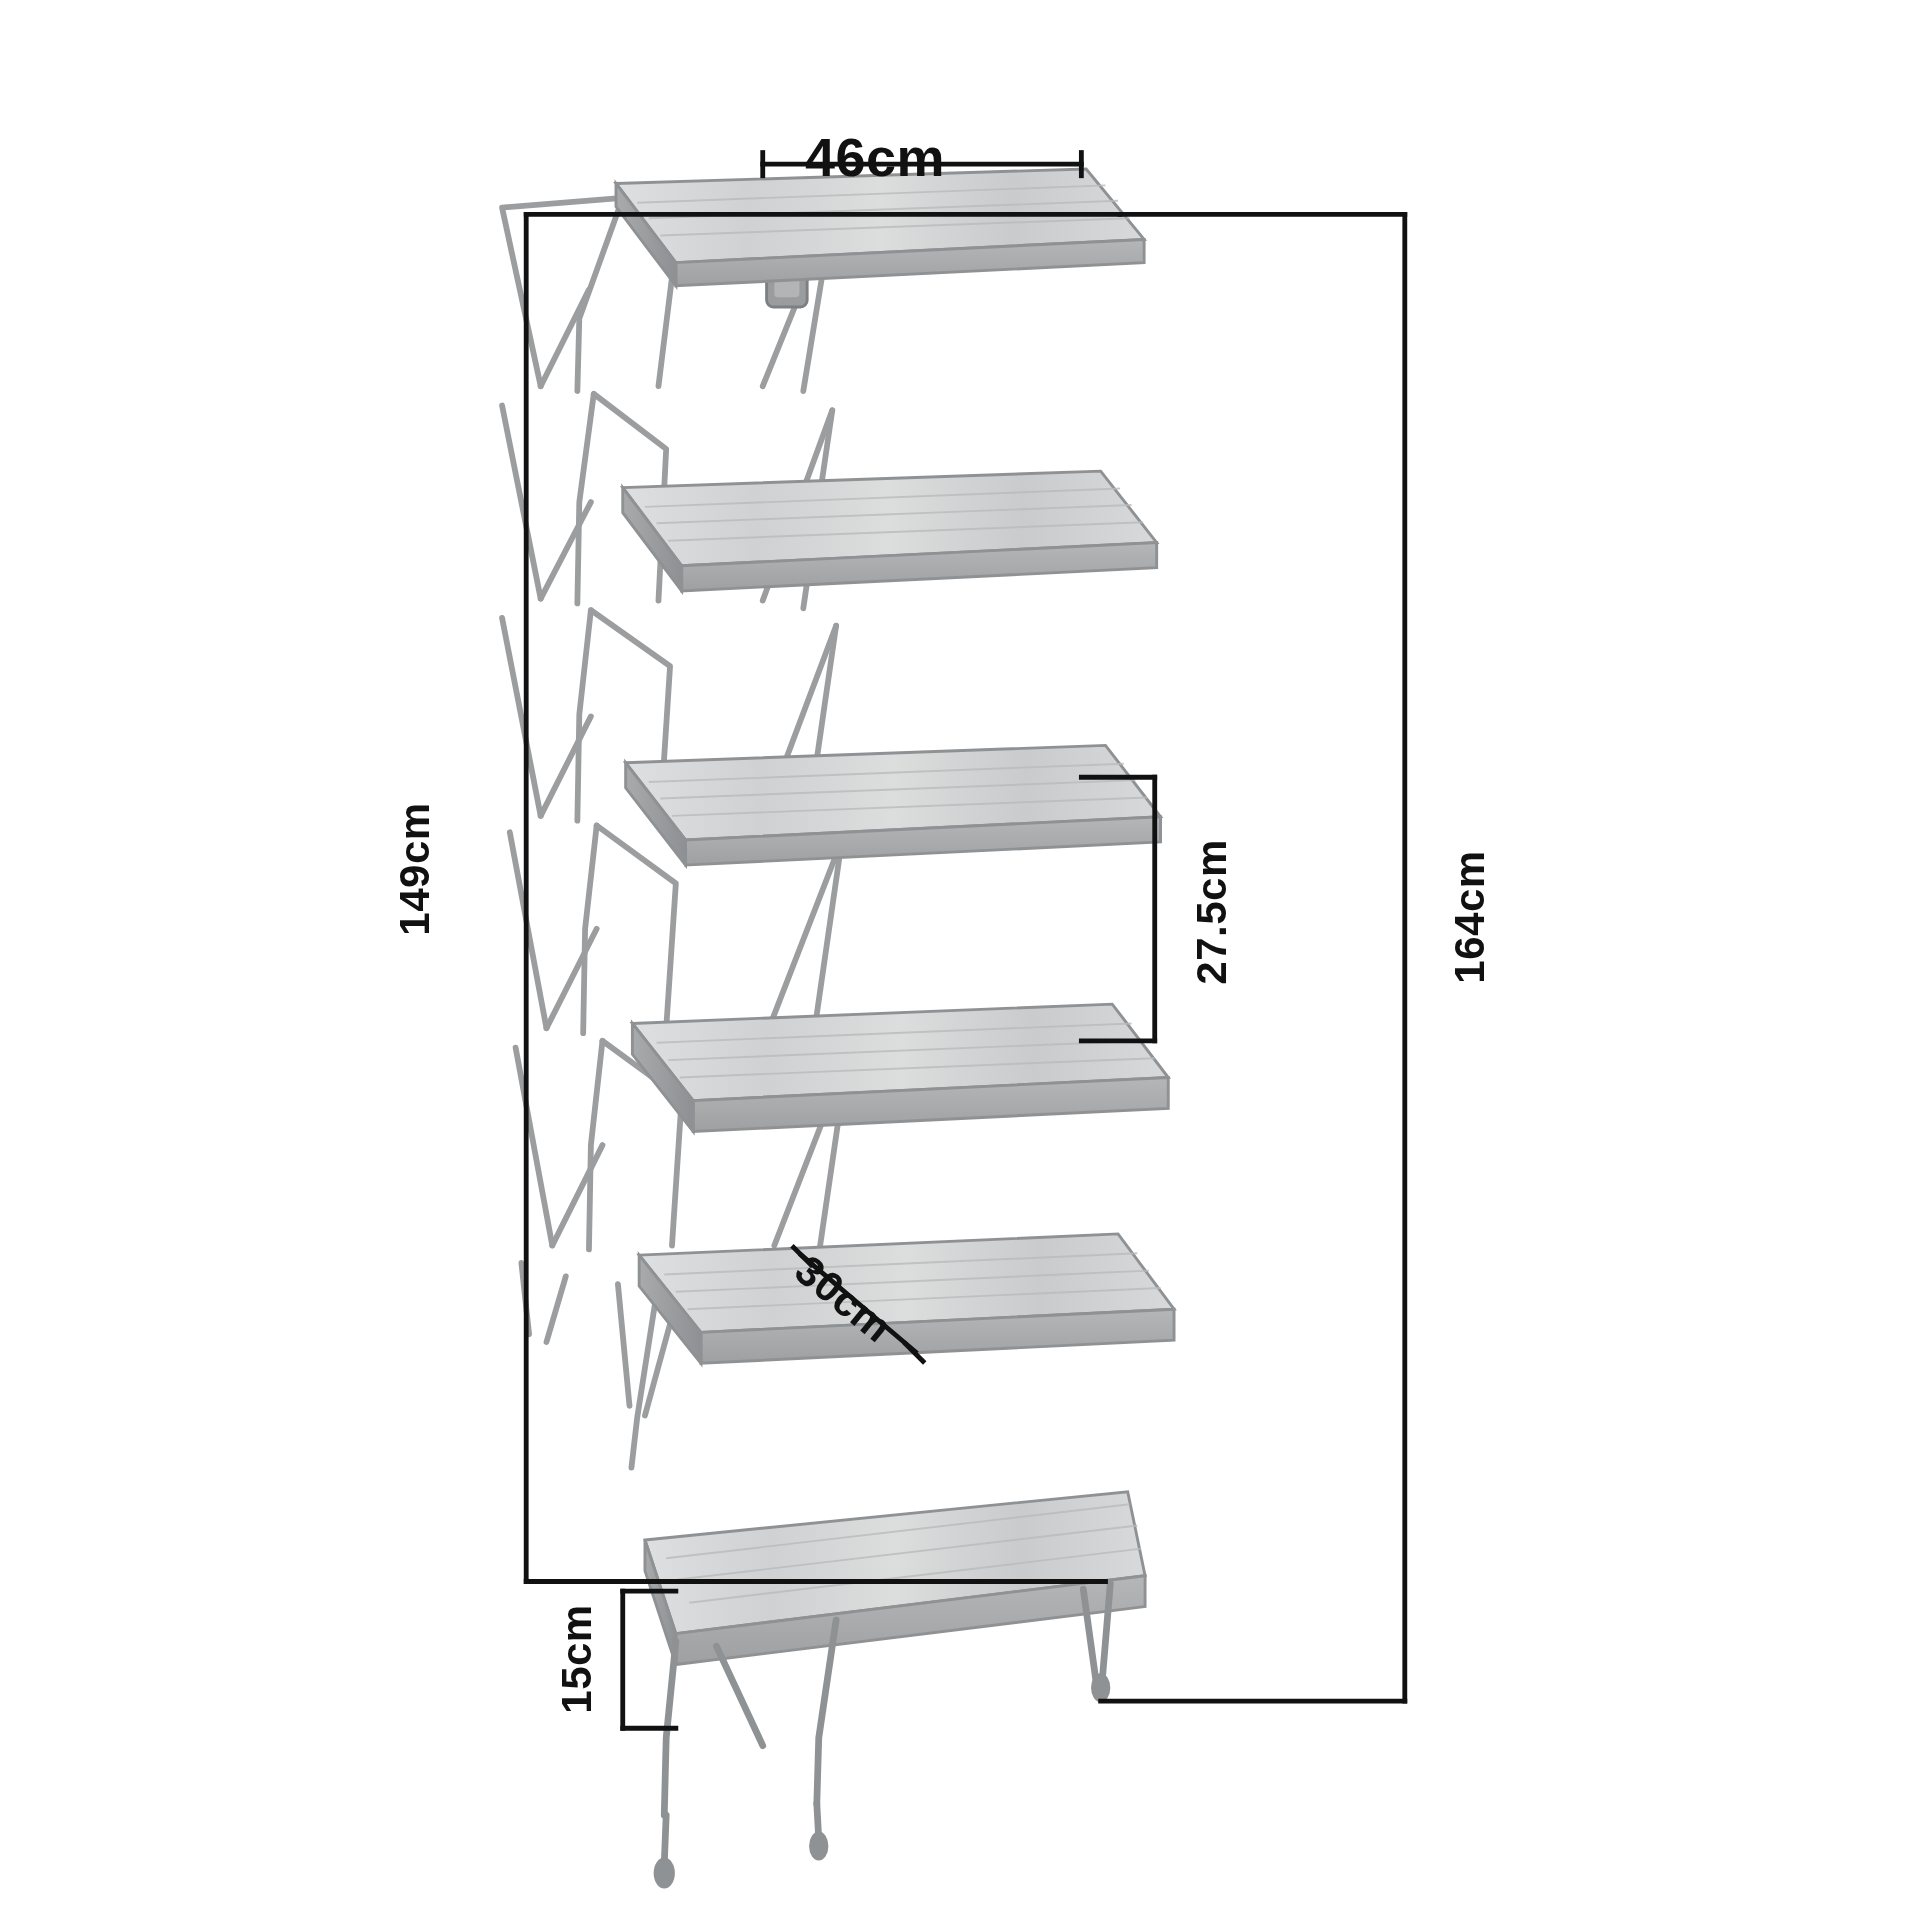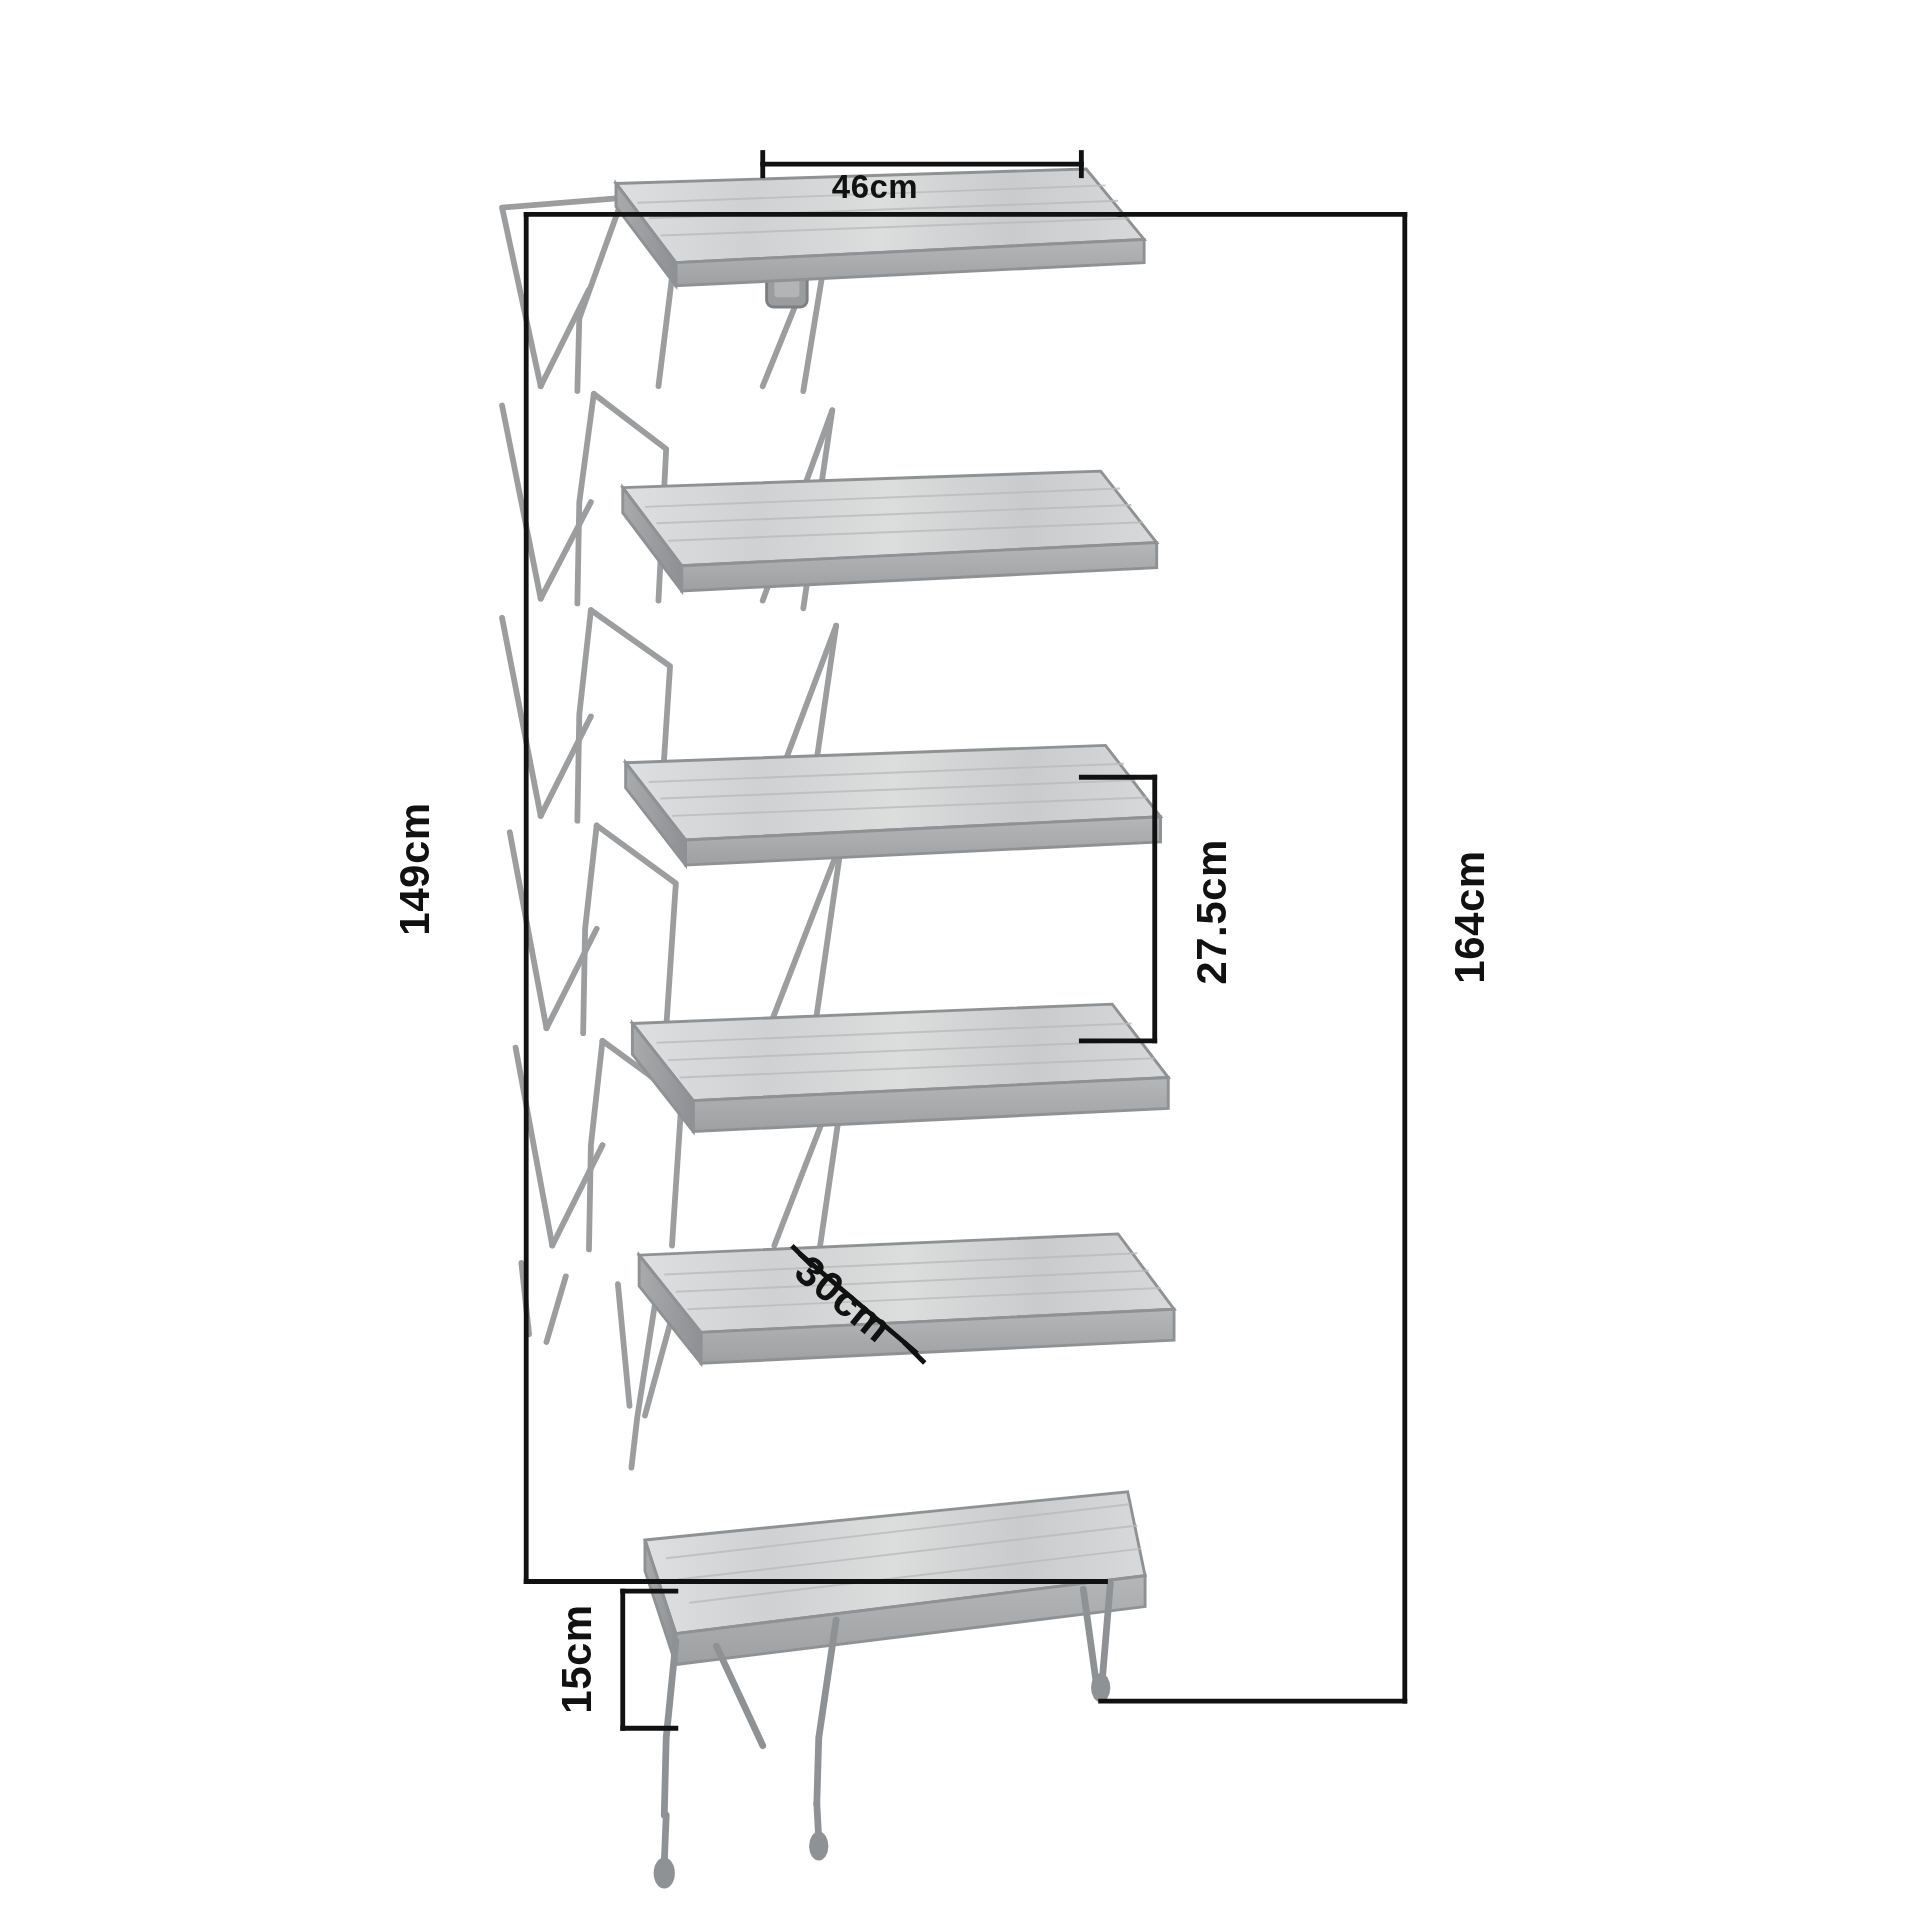--- a/index.html
+++ b/index.html
@@ -227,21 +227,21 @@
       </g>
 
       <g>
         <line x1="645" y1="1648" x2="645" y2="1790"></line>
         <line x1="645" y1="1648" x2="700" y2="1648"></line>
         <line x1="645" y1="1790" x2="700" y2="1790"></line>
       </g>
     </g>
   </svg>
 
-  <div class="dim-label" style="left:875px; top:126px; font-size:33px; transform:translateX(-50%);margin-top:42px;">46cm</div>
+  <div class="dim-label" style="left:875px; top:126px; font-size:54px; transform:translateX(-50%);">46cm</div>
 
   <div class="dim-label rot" style="left:415px; top:869px; font-size:42px; transform:translate(-50%,-50%) rotate(-90deg);">149cm</div>
 
   <div class="dim-label rot" style="left:1212px; top:912px; font-size:42px; transform:translate(-50%,-50%) rotate(-90deg);">27.5cm</div>
 
   <div class="dim-label rot" style="left:1470px; top:917px; font-size:42px; transform:translate(-50%,-50%) rotate(-90deg);">164cm</div>
 
   <div class="dim-label" style="left:816px; top:1246px; font-size:42px; transform:rotate(39deg); transform-origin:0 0;">30cm</div>
 
   <div class="dim-label rot" style="left:577px; top:1659px; font-size:42px; transform:translate(-50%,-50%) rotate(-90deg);">15cm</div>

